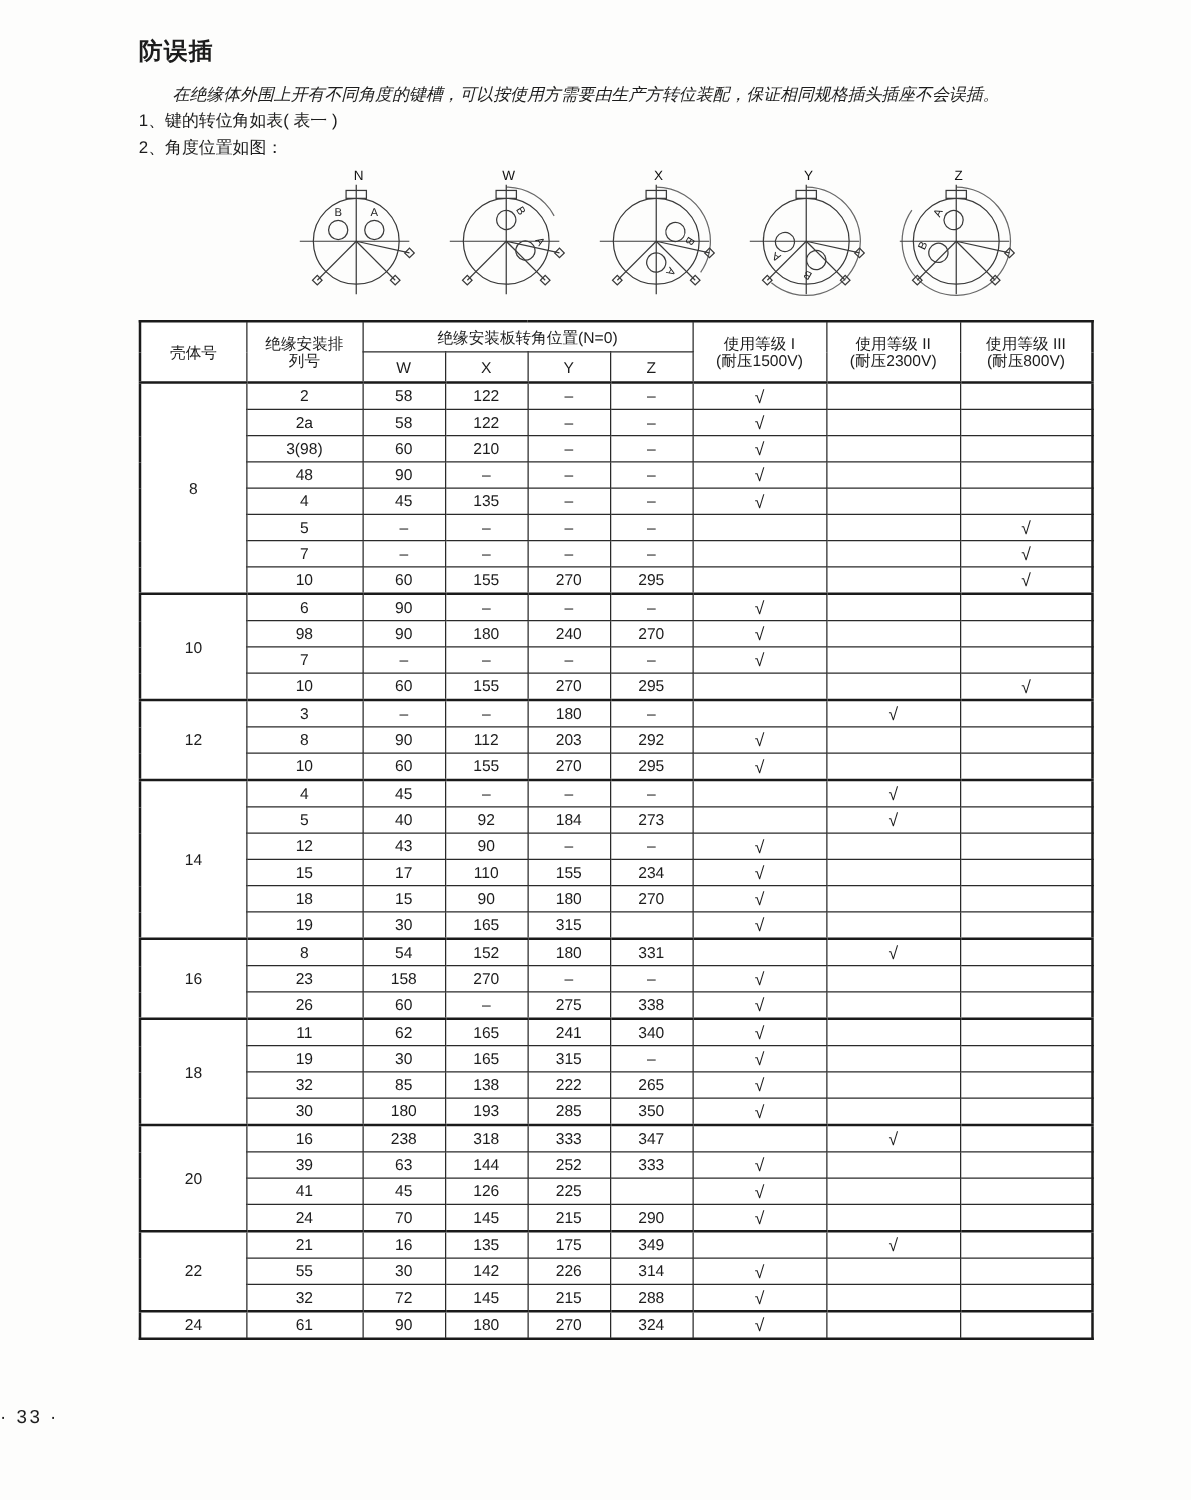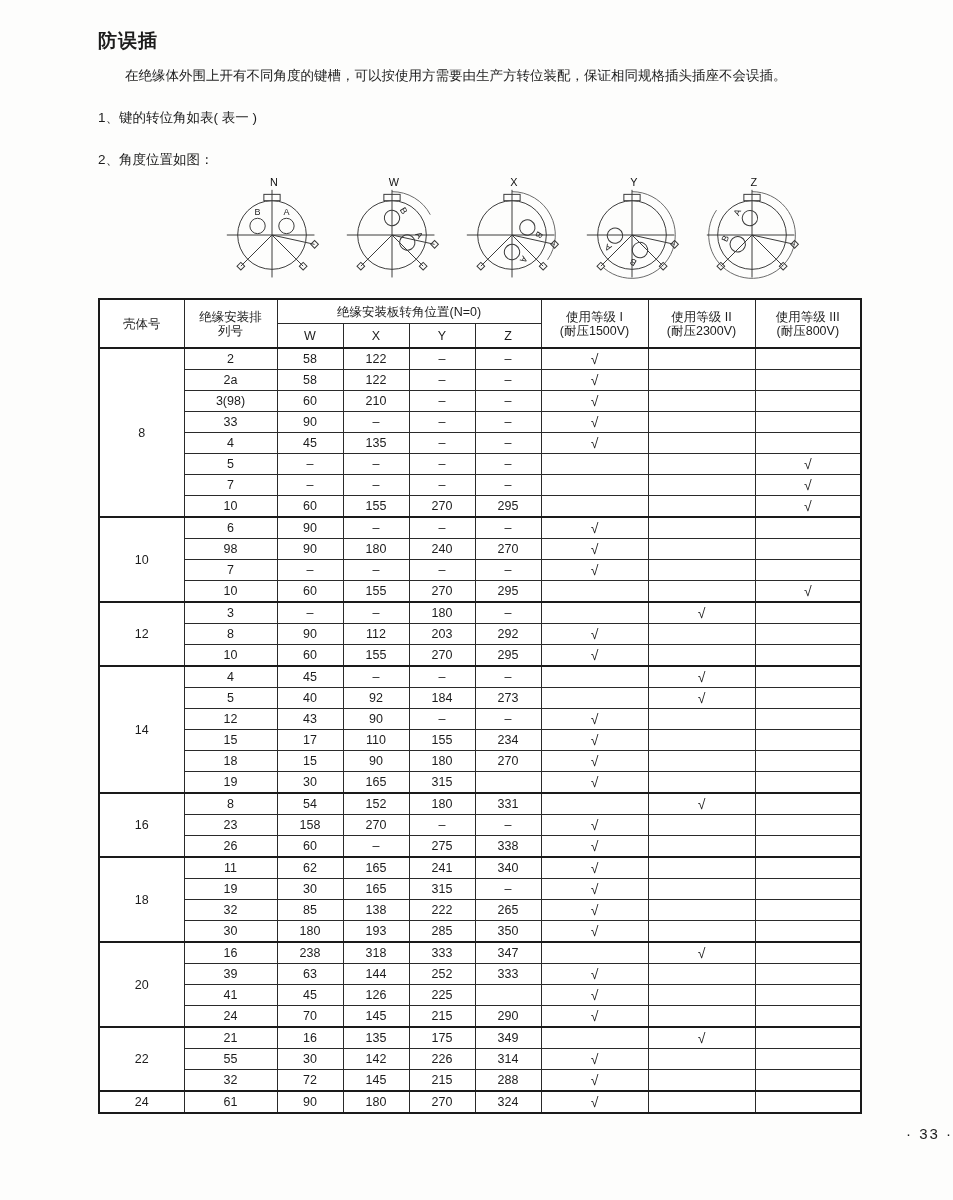--- a/index.html
+++ b/index.html
@@ -2,25 +2,25 @@
 <html><head>
 <meta charset="utf-8">
 <style>
   html,body{margin:0;padding:0;}
   body{
     width:953px;height:1200px;
     background:#fdfdfc;color:#1c1c1c;
     font-family:"Liberation Sans","DejaVu Sans",sans-serif;
     position:relative;overflow:hidden;
   }
-  .page{position:absolute;left:98px;top:28px;width:770px;}
+  .page{position:absolute;left:111px;top:28px;width:770px;}
   .doc-title{font-size:19px;font-weight:bold;margin:0 0 12px 0;letter-spacing:1px;}
   .para{font-size:13.5px;line-height:20px;margin:0;}
-  .para .ln1{text-indent:2em;}
-  .list-line{font-size:13.5px;line-height:21px;margin-top:21px;}
+  .para .ln1{text-indent:2em;font-style:italic;}
+  .list-line{font-size:13.5px;line-height:21px;}
   .diagrams{display:flex;justify-content:flex-start;gap:8px;margin:4px 0 2px 118px;}
   .diagram{width:112px;height:122px;}
   .diagram svg{display:block;}
   .table-title{font-size:16.5px;font-weight:bold;margin:8px 0 6px 2px;letter-spacing:.5px;}
   table.angles{
     border-collapse:collapse;table-layout:fixed;
     width:762px;background:#fff;
   }
   table.angles th,table.angles td{
     border:1px solid #2a2a2a;
@@ -30,21 +30,21 @@
     overflow:hidden;white-space:nowrap;
   }
   table.angles{border:2px solid #1a1a1a;}
   table.angles thead th{height:23px;}
   tr.group-start td{border-top:2px solid #1a1a1a;}
   td.shell-cell{font-size:13px;}
   td.grade1-cell{text-align:left;padding-left:20px;}
   .check{font-size:14px;}
   .footer{
     position:absolute;left:0;top:1125px;width:953px;
-    text-align:right;font-size:15px;letter-spacing:2px;
+    text-align:left;font-size:15px;letter-spacing:2px;
   }
   .hdr-two-line{line-height:15px;}
 </style>
 </head>
 <body>
 
 <div class="page">
 
   <h1 class="doc-title">防误插</h1>
 
@@ -244,21 +244,21 @@
           <td>3(98)</td>
           <td>60</td>
           <td>210</td>
           <td>–</td>
           <td>–</td>
           <td class="grade1-cell"><span class="check">√</span></td>
           <td></td>
           <td></td>
         </tr>
         <tr>
-          <td>33</td>
+          <td>48</td>
           <td>90</td>
           <td>–</td>
           <td>–</td>
           <td>–</td>
           <td class="grade1-cell"><span class="check">√</span></td>
           <td></td>
           <td></td>
         </tr>
         <tr>
           <td>4</td>

